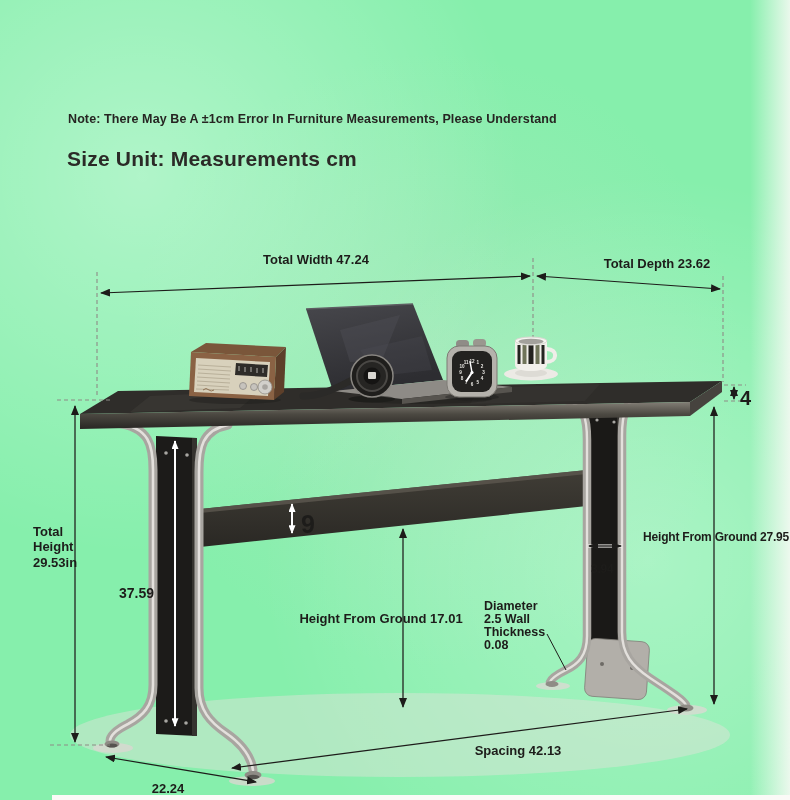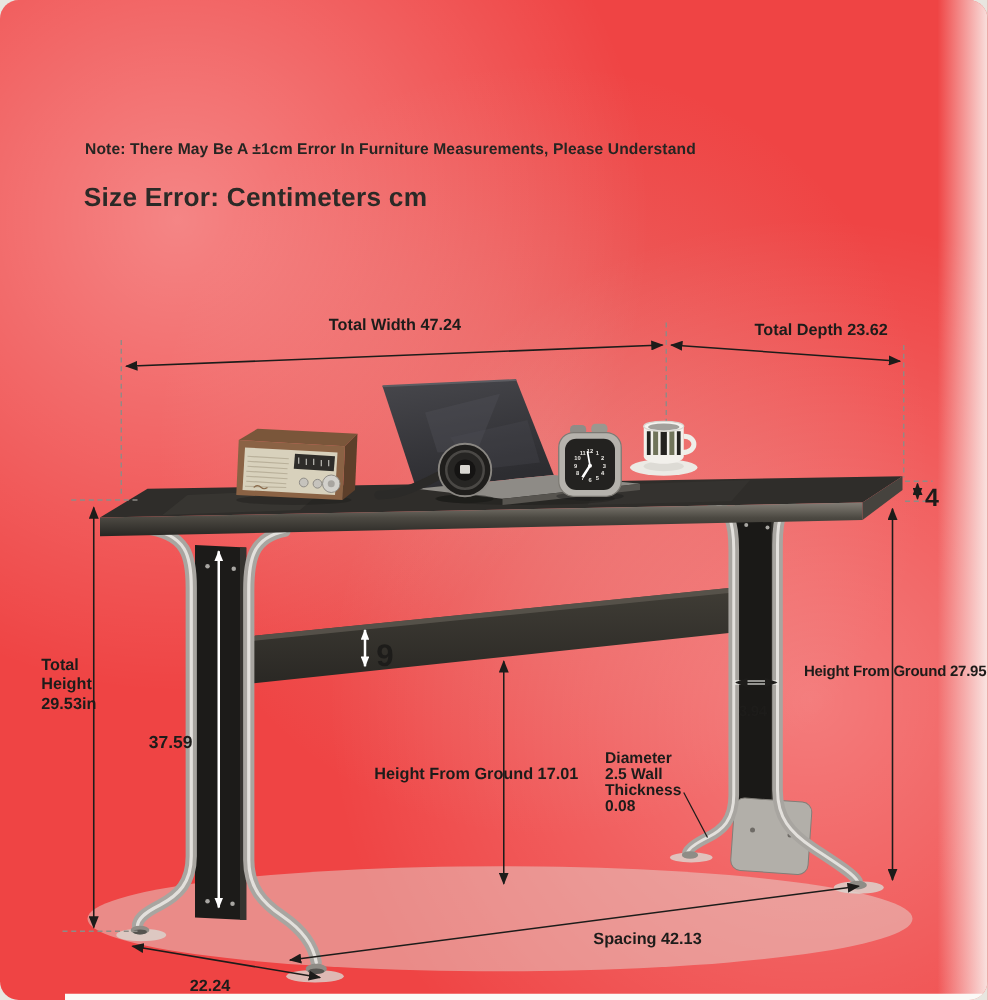--- a/index.html
+++ b/index.html
@@ -1,20 +1,19 @@
 <!DOCTYPE html>
 <html><head>
 <meta charset="utf-8">
 <style>
   html,body{margin:0;padding:0;background:#e8e6e0;}
   .stage{
     position:relative;width:790px;height:800px;overflow:hidden;
-    background:#ef4444;
+    background:#86efac;
     font-family:"Liberation Sans",sans-serif;
-    border-radius:15px;
   }
   .tex{position:absolute;inset:0;pointer-events:none;
     background:
       radial-gradient(circle at 18% 22%, rgba(255,255,255,.35), transparent 42%),
       radial-gradient(circle at 82% 70%, rgba(255,255,255,.30), transparent 45%),
       radial-gradient(circle at 55% 45%, rgba(221,218,209,.25), transparent 50%);
   }
   .right-band{position:absolute;top:0;right:0;width:40px;height:800px;
     background:linear-gradient(90deg, rgba(250,249,245,0), rgba(251,250,247,.85));}
   .bottom-strip{position:absolute;left:52px;top:795px;width:738px;height:5px;background:#fbfaf7;}
@@ -42,21 +41,21 @@
   line.wline{stroke:#ffffff;stroke-width:2;fill:none;}
 </style>
 </head>
 <body>
 
 <div class="stage">
   <div class="tex"></div>
   <div class="right-band"></div>
 
   <div class="note">Note: There May Be A ±1cm Error In Furniture Measurements, Please Understand</div>
-  <div class="title">Size Error: Centimeters cm</div>
+  <div class="title">Size Unit: Measurements cm</div>
 
   <svg width="790" height="800" viewBox="0 0 790 800">
     <defs>
       <marker id="ab" viewBox="0 0 10 8" refX="9" refY="4" markerWidth="10" markerHeight="8" orient="auto-start-reverse" markerUnits="userSpaceOnUse">
         <path d="M0,0 L10,4 L0,8 z" fill="#1d1c1a"></path>
       </marker>
       <marker id="aw" viewBox="0 0 10 8" refX="9" refY="4" markerWidth="9" markerHeight="7" orient="auto-start-reverse" markerUnits="userSpaceOnUse">
         <path d="M0,0 L10,4 L0,8 z" fill="#ffffff"></path>
       </marker>
       <linearGradient id="topEdge" x1="0" y1="0" x2="0" y2="1">

